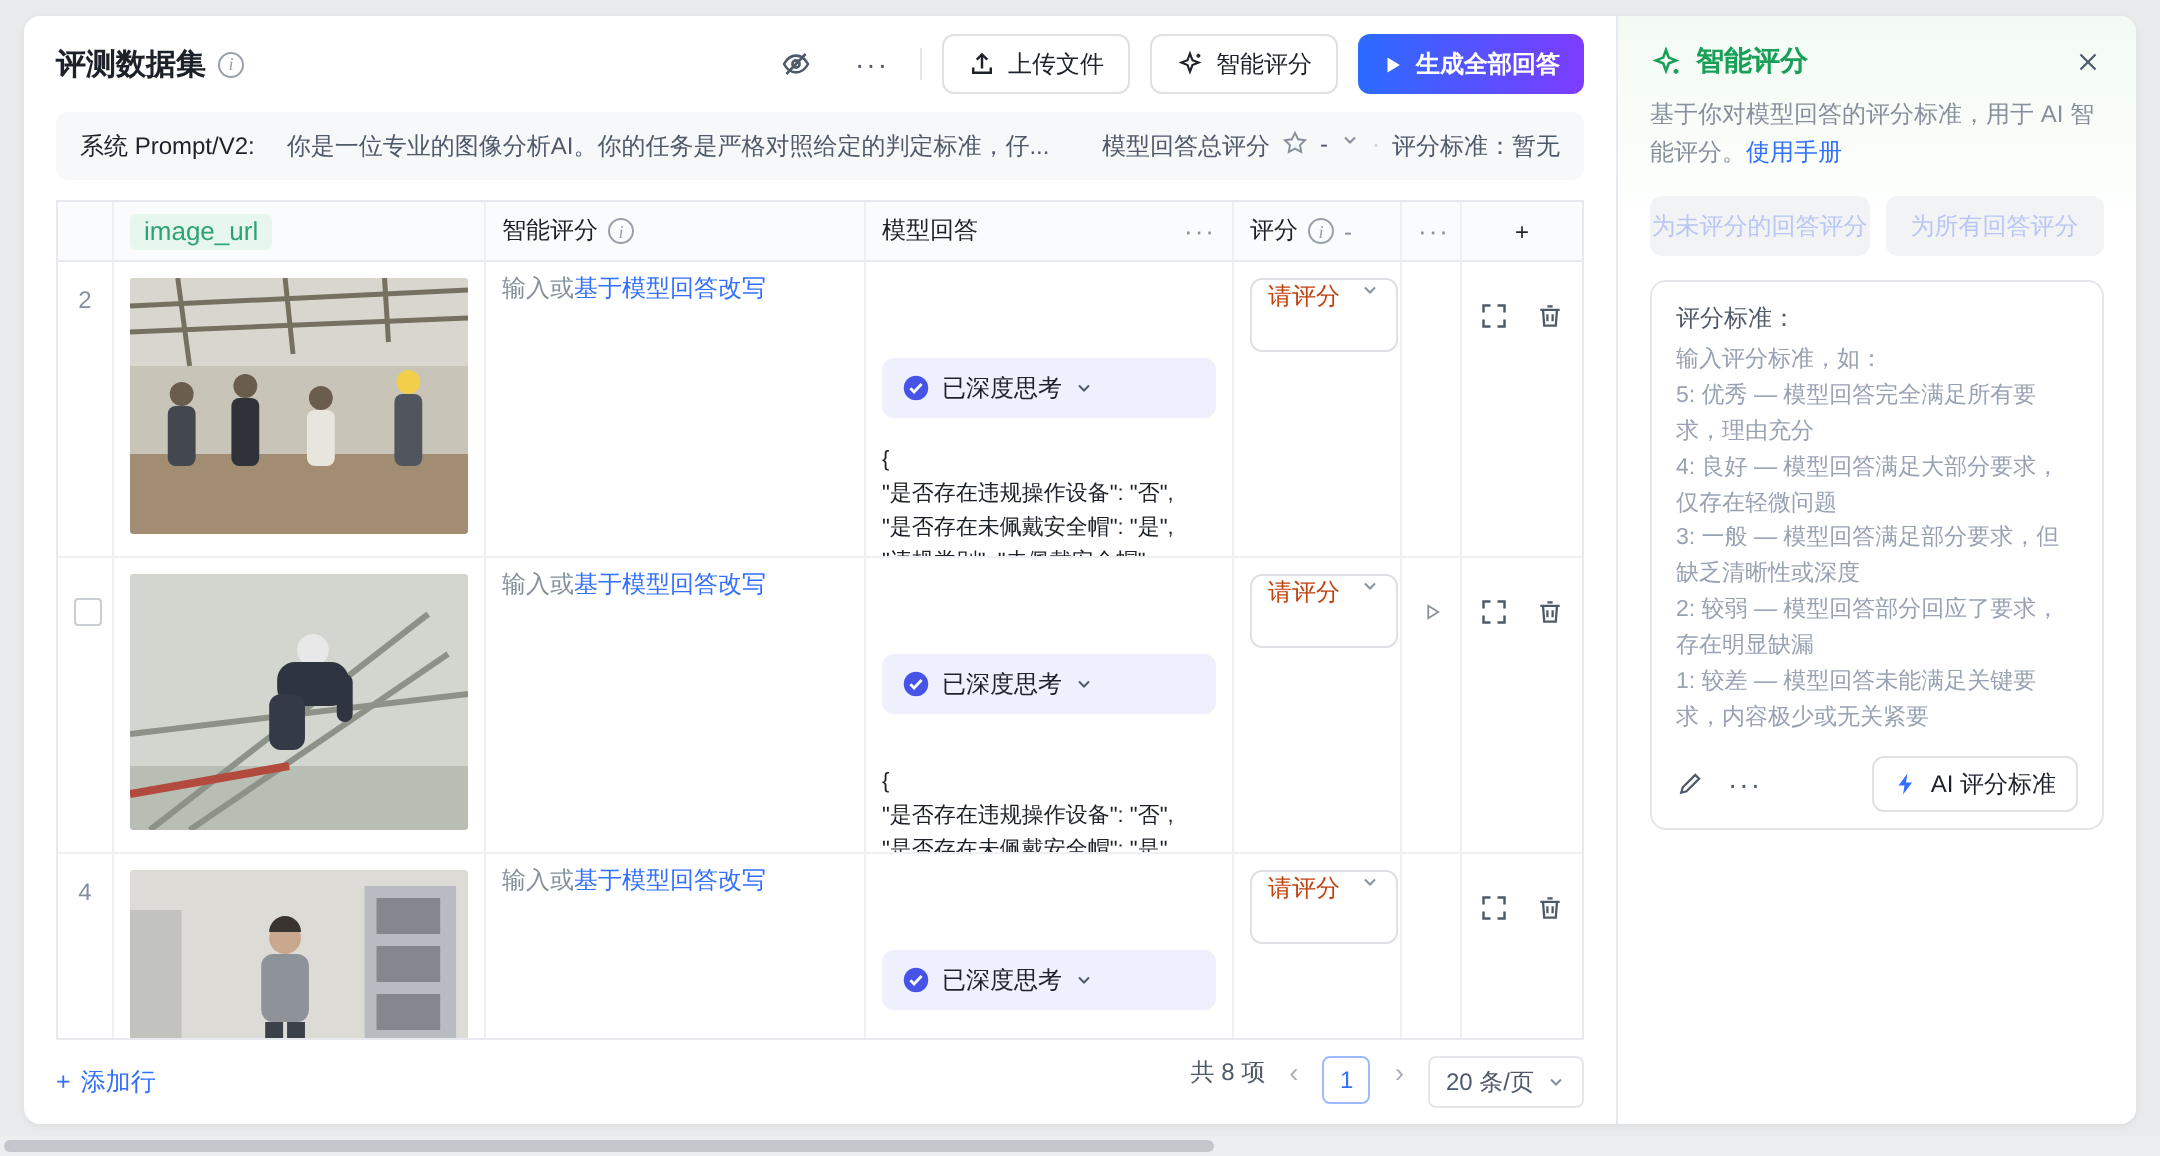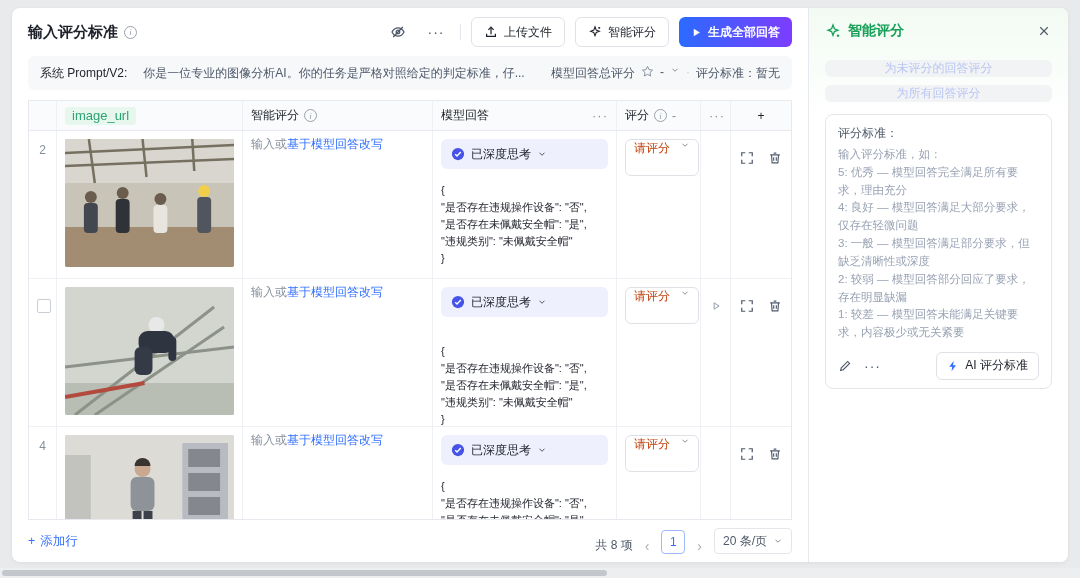--- a/index.html
+++ b/index.html
@@ -61,54 +61,54 @@
   .td:last-child { border-right:none; }
   .td-num { color:#86909c; text-align:center; padding-top:12px; }
   .checkbox { width:14px; height:14px; border:1px solid #c9cdd4; border-radius:2px; background:#fff; margin:12px auto 0; cursor:pointer; }
   .photo { width:100%; height:128px; border-radius:2px; overflow:hidden; cursor:pointer; background:#d5d5d0; }
   .photo svg { width:100%; height:100%; display:block; }
   .ideal-text { padding-top:4px; line-height:1.5; }
   .muted { color:#86909c; }
   .link { color:#3370ff; cursor:pointer; text-decoration:none; }
   .think-pill {
     height:30px; background:#eef0fd; border-radius:6px; display:flex; align-items:center;
-    gap:6px; padding:0 10px; cursor:pointer;
+    gap:6px; padding:0 10px; cursor:pointer;margin-top:40px;
   }
   .think-label { font-size:12px; color:#1d2129; }
   .json-text { margin-top:13px; white-space:pre-line; font-size:11px; line-height:1.55; color:#1d2129; }
   .score-select {
     width:74px; height:37px; border:1px solid #dfe1e6; border-radius:6px; background:#fff;
     display:flex; justify-content:space-between; padding:0 8px;
     font-size:12px; color:#c2410c; cursor:pointer;
   }
   .run-arrow { color:#86909c; padding-top:14px; display:flex; justify-content:center; cursor:pointer; }
   .row-actions { display:flex; gap:14px; justify-content:center; padding-top:12px; color:#4e5969; }
   .row-actions .act { cursor:pointer; display:inline-flex; }
   
   .main-footer { height:42px; padding:0 16px; display:flex; align-items:center; justify-content:space-between; flex:0 0 auto; }
   .add-row { display:flex; align-items:center; gap:5px; color:#3370ff; font-size:12.5px; cursor:pointer; }
-  .pager { display:flex; align-items:flex-end; gap:10px; font-size:12px; color:#4e5969; }
+  .pager { display:flex; align-items:flex-start; gap:10px; font-size:12px; color:#4e5969; }
   .pg-chevron { color:#a9aeb8; cursor:pointer; font-size:14px; padding:0 2px; }
   .pg-current {
     min-width:24px; height:24px; border:1px solid #9db9ff; border-radius:4px; color:#3370ff;
     display:inline-flex; align-items:center; justify-content:center; cursor:pointer; background:#fff;
   }
   .page-size { height:26px; border:1px solid #e5e6eb; border-radius:4px; padding:0 8px;
     display:inline-flex; align-items:center; gap:6px; cursor:pointer; background:#fff; }
   
   .drawer {
     width:260px; border-left:1px solid #e7e9ee; display:flex; flex-direction:column;
     background:linear-gradient(180deg,#f2fbf3 0,#ffffff 110px);
   }
   .drawer-header { display:flex; align-items:center; gap:7px; padding:14px 16px 8px; position:relative; }
   .drawer-title { font-size:14px; font-weight:bold; color:#18a058; }
   .drawer-close { position:absolute; right:14px; top:13px; color:#4e5969; cursor:pointer; width:20px; height:20px;
     display:inline-flex; align-items:center; justify-content:center; }
   .drawer-desc { padding:0 16px; font-size:12px; color:#86909c; line-height:1.6; }
-  .drawer-actions { display:flex; gap:8px; padding:12px 16px 8px;flex-direction:column; }
+  .drawer-actions { display:flex; gap:8px; padding:12px 16px 8px; }
   .btn-disabled {
     flex:1; height:30px; background:#f2f3f5; border-radius:6px; color:#b9c6f5;
     font-size:12px; display:flex; align-items:center; justify-content:center;
     cursor:not-allowed; white-space:nowrap; overflow:hidden;
   }
   .criteria-box { margin:4px 16px 0; border:1px solid #e5e6eb; border-radius:8px; padding:10px 12px 8px; background:#fff; }
   .criteria-label { font-size:12px; color:#4e5969; margin-bottom:4px; }
   .criteria-text { font-size:11.5px; color:#98a2b3; line-height:1.55; white-space:pre-wrap; cursor:text; }
   .criteria-footer { display:flex; align-items:center; gap:12px; margin-top:10px; }
   .cf-icon { color:#4e5969; cursor:pointer; display:inline-flex; }
@@ -122,21 +122,21 @@
 </style>
 </head>
 <body>
 
 <div class="app">
 
   <div class="main">
 
     <div class="main-header">
       <div class="title-wrap">
-        <span class="page-title">输入评分标准</span>
+        <span class="page-title">评测数据集</span>
         <span class="icon-info">i</span>
       </div>
       <div class="toolbar">
         <button class="icon-btn">
           <svg width="16" height="16" viewBox="0 0 16 16" fill="none" stroke="currentColor" stroke-width="1.3">
             <path d="M2 8c1.5-2.8 3.5-4.2 6-4.2S12.5 5.2 14 8c-1.5 2.8-3.5 4.2-6 4.2S3.5 10.8 2 8z"></path>
             <circle cx="8" cy="8" r="1.8"></circle>
             <line x1="3.2" y1="13" x2="12.8" y2="3"></line>
           </svg>
         </button>
@@ -453,20 +453,23 @@
         <path d="M8 2l1.4 3.8L13 7.2 9.4 8.6 8 12.4 6.6 8.6 3 7.2l3.6-1.4z"></path>
         <path d="M13 11.5v2.4M11.8 12.7h2.4"></path>
       </svg>
       <span class="drawer-title">智能评分</span>
       <span class="drawer-close">
         <svg width="12" height="12" viewBox="0 0 16 16" fill="none" stroke="currentColor" stroke-width="1.5">
             <path d="M3 3l10 10M13 3L3 13"></path>
           </svg>
       </span>
     </div>
+    <div class="drawer-desc">
+      <span>基于你对模型回答的评分标准，用于 AI 智能评分。</span><a class="link">使用手册</a>
+    </div>
     <div class="drawer-actions">
       <div class="btn-disabled">为未评分的回答评分</div>
       <div class="btn-disabled">为所有回答评分</div>
     </div>
     <div class="criteria-box">
       <div class="criteria-label">评分标准：</div>
       <div class="criteria-text">输入评分标准，如：
 5: 优秀 — 模型回答完全满足所有要求，理由充分
 4: 良好 — 模型回答满足大部分要求，仅存在轻微问题
 3: 一般 — 模型回答满足部分要求，但缺乏清晰性或深度

